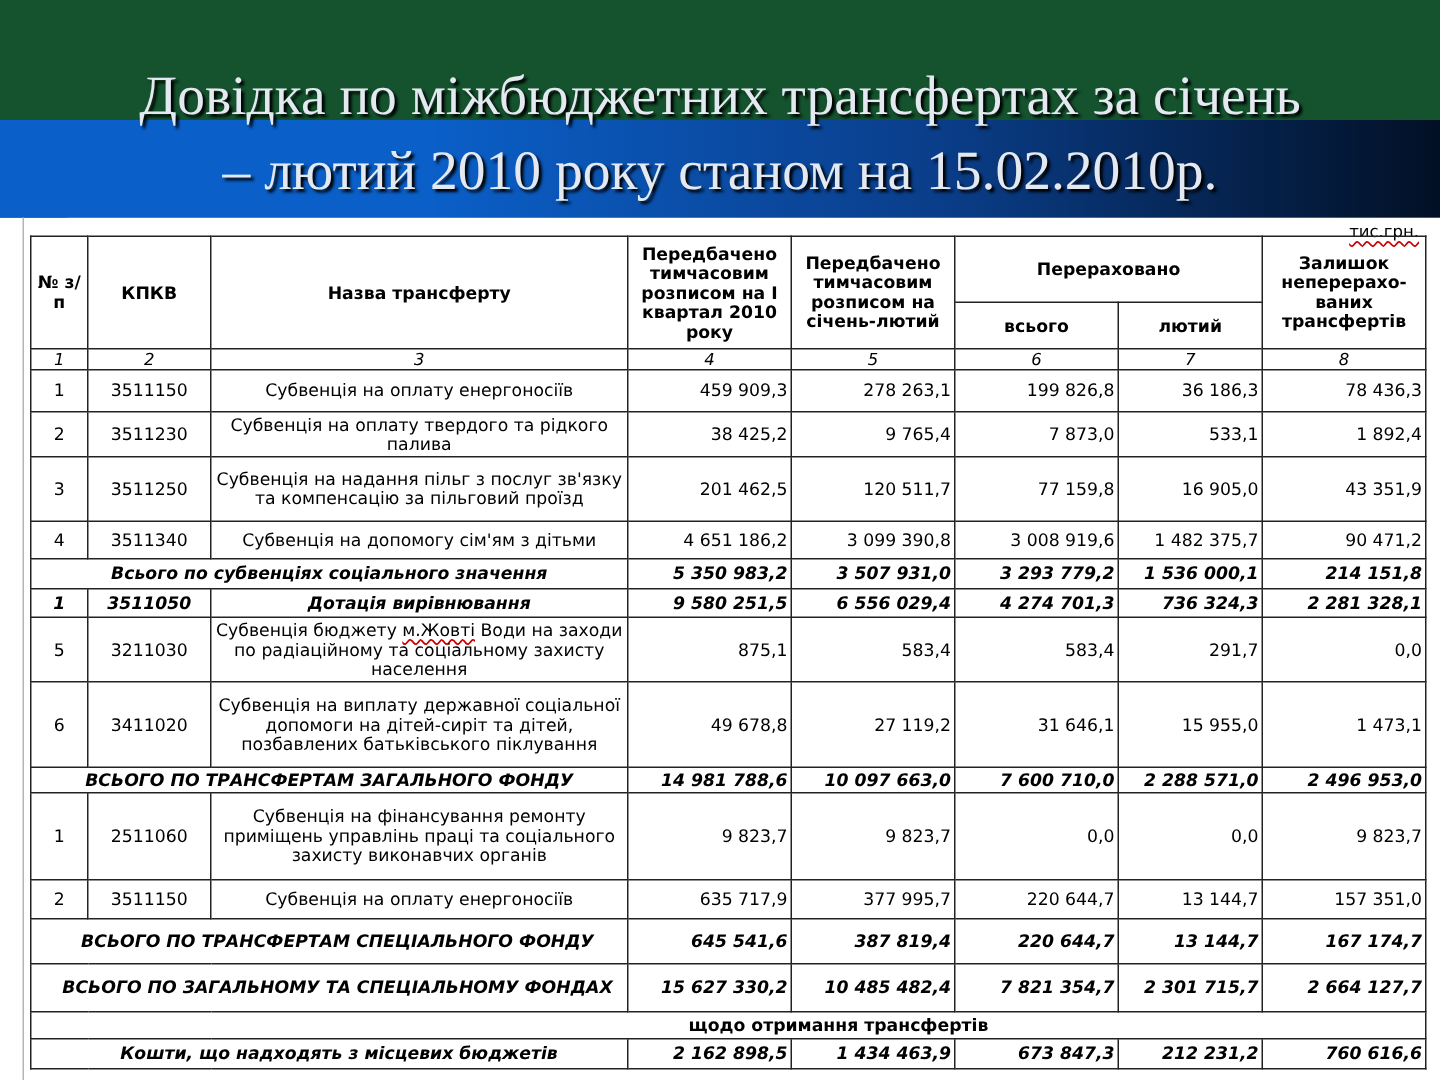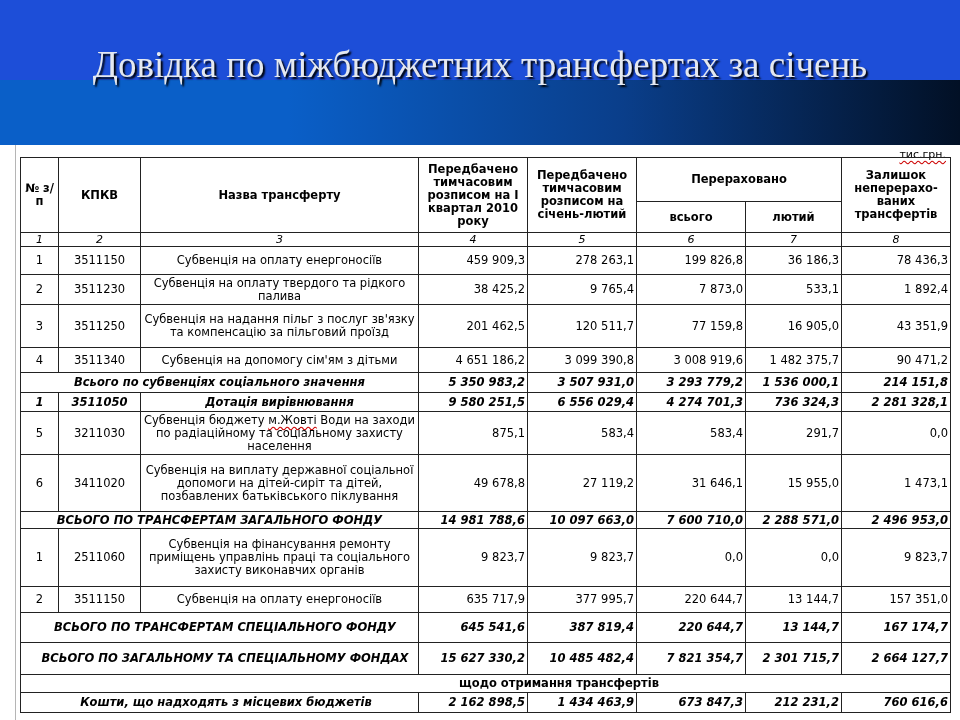--- a/index.html
+++ b/index.html
@@ -1,17 +1,17 @@
 <!DOCTYPE html>
 <html><head>
 <meta charset="utf-8">
 <style>
   * { margin:0; padding:0; box-sizing:border-box; }
   body { width:960px; height:720px; overflow:hidden; background:#ffffff; position:relative; font-family:"DejaVu Sans", sans-serif; }
-  .header { position:absolute; left:0; top:0; width:960px; height:145px; background:#1d4ed8; }
+  .header { position:absolute; left:0; top:0; width:960px; height:145px; background:#14532d; }
   .header .grad { position:absolute; left:0; top:80px; width:960px; height:65px;
     background:linear-gradient(to right, #0a5fc8 0%, #0a5fc8 30%, #0a3e8a 65%, #021025 100%); }
   .header .grad-left { position:absolute; left:0; top:80px; width:45px; height:65px; background:#0a5fc8; }
   .title { position:absolute; left:0; top:40px; width:960px; text-align:center; color:#e4e8f0;
     font-family:"Liberation Serif", serif; font-size:37px; line-height:50px;
     text-shadow:2px 2px 2px #000; }
   .slide-left-line { position:absolute; left:15px; top:145px; width:1px; height:575px; background:#b5b5b5; }
   .unit { position:absolute; right:14px; top:148px; font-size:11px; color:#000; text-decoration:underline wavy #c00; text-underline-offset:2px; }
   table { position:absolute; left:20px; top:157px; border-collapse:collapse; font-family:"DejaVu Sans", sans-serif; font-size:11.5px; color:#000; table-layout:fixed; }
   td, th { border:1px solid #222; padding:0 3px; line-height:13px; vertical-align:middle; }
@@ -25,20 +25,21 @@
   .wavy { text-decoration:underline wavy #c00; text-underline-offset:2px; }
 </style>
 </head>
 <body>
 
 <div class="header">
   <div class="grad"></div>
   <div class="grad-left"></div>
   <div class="title">
     <div>Довідка по міжбюджетних трансфертах за січень</div>
+    <div>– лютий 2010 року станом на 15.02.2010р.</div>
   </div>
 </div>
 <div class="slide-left-line"></div>
 <div class="unit">тис.грн.</div>
 
 <table>
   <colgroup>
     <col style="width:38px">
       <col style="width:82px">
       <col style="width:278px">

